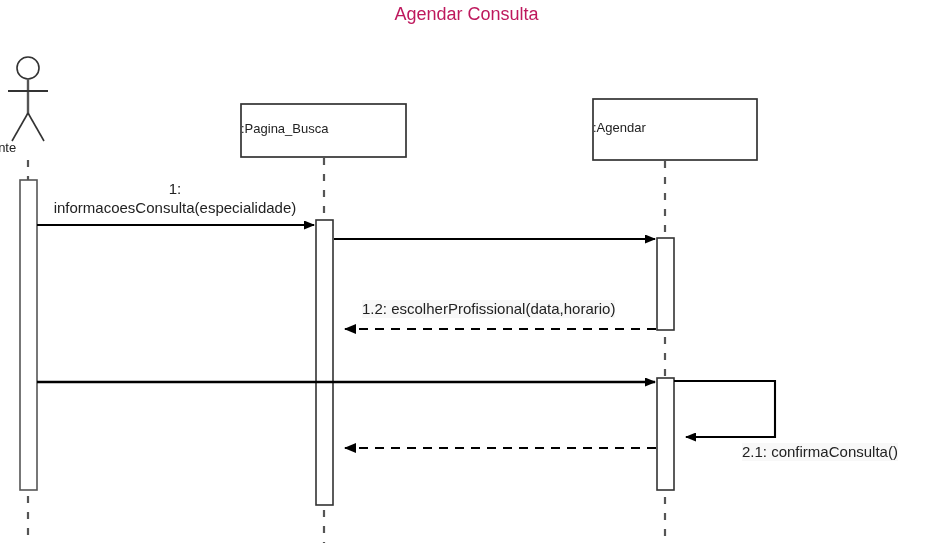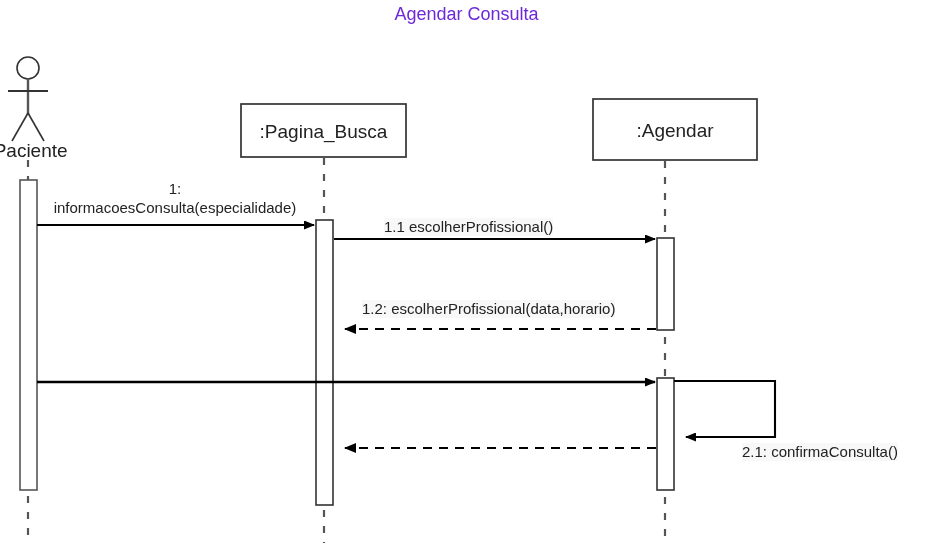--- a/index.html
+++ b/index.html
@@ -35,27 +35,27 @@
     background: rgba(242,242,242,0.55);
   }
   .lbl.plain { background: transparent; }
   #diagram-title {
     position: absolute;
     left: 0;
     top: 4px;
     width: 933px;
     text-align: center;
     font-size: 18px;
-    color: #6d28d9;
+    color: #be185d;
     font-family: "Liberation Sans", sans-serif;
   }
   .participant-name {
     position: absolute;
-    text-align: center;
-    font-size: 19px;
+    text-align: left;
+    font-size: 13px;
     color: #222222;
     font-family: "Liberation Sans", sans-serif;
     white-space: pre;
   }
   .msg-two-line { text-align: center; }
 </style>
 </head>
 <body>
 
 <div id="canvas">
@@ -107,20 +107,19 @@
     <line x1="656" y1="448" x2="345" y2="448" stroke="#000000" stroke-width="2.1" stroke-dasharray="9,7" marker-end="url(#arrow-open)"></line>
   </svg>
 
   <div class="participant-name" style="left:-38px; top:140px; width:132px;">:Paciente</div>
   <div class="participant-name" style="left:241px; top:121px; width:165px;">:Pagina_Busca</div>
   <div class="participant-name" style="left:593px; top:120px; width:164px;">:Agendar</div>
 
   <div class="lbl msg-two-line plain" style="left:40px; top:180px; width:270px;">1:</div>
   <div class="lbl msg-two-line plain" style="left:40px; top:199px; width:270px;">informacoesConsulta(especialidade)</div>
 
-  <div class="lbl" style="left:384px; top:218px;">1.1 escolherProfissional()</div>
 
   <div class="lbl" style="left:362px; top:300px;">1.2: escolherProfissional(data,horario)</div>
 
 
   <div class="lbl" style="left:742px; top:399px;margin-top:44px;">2.1: confirmaConsulta()</div>
 
 </div>
 
 </body></html>

